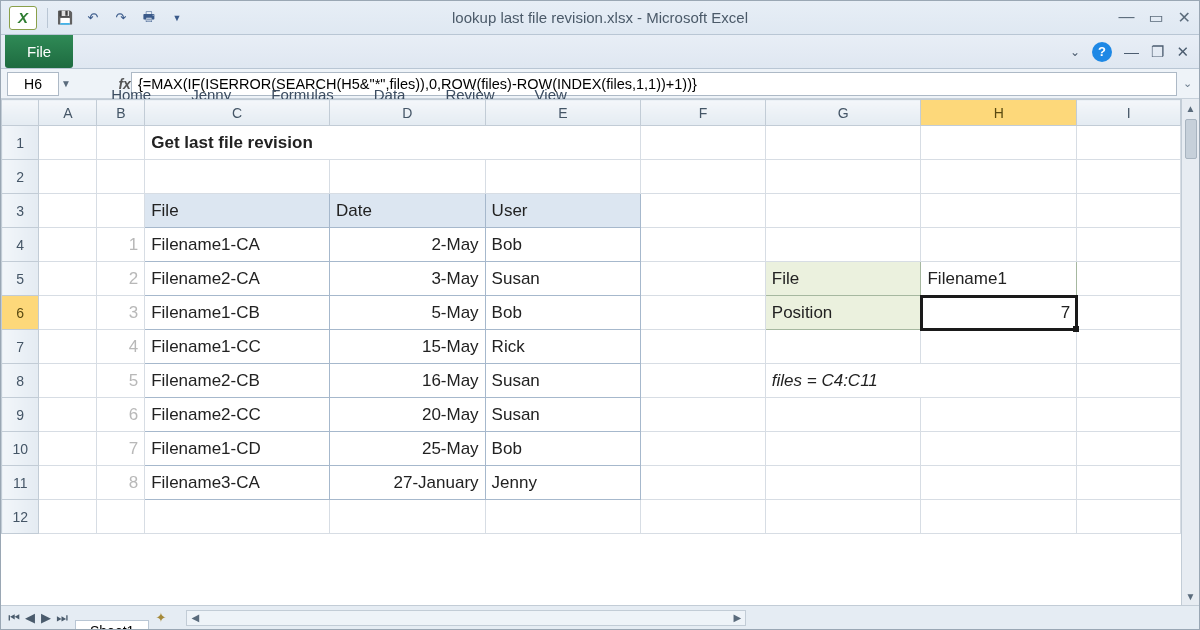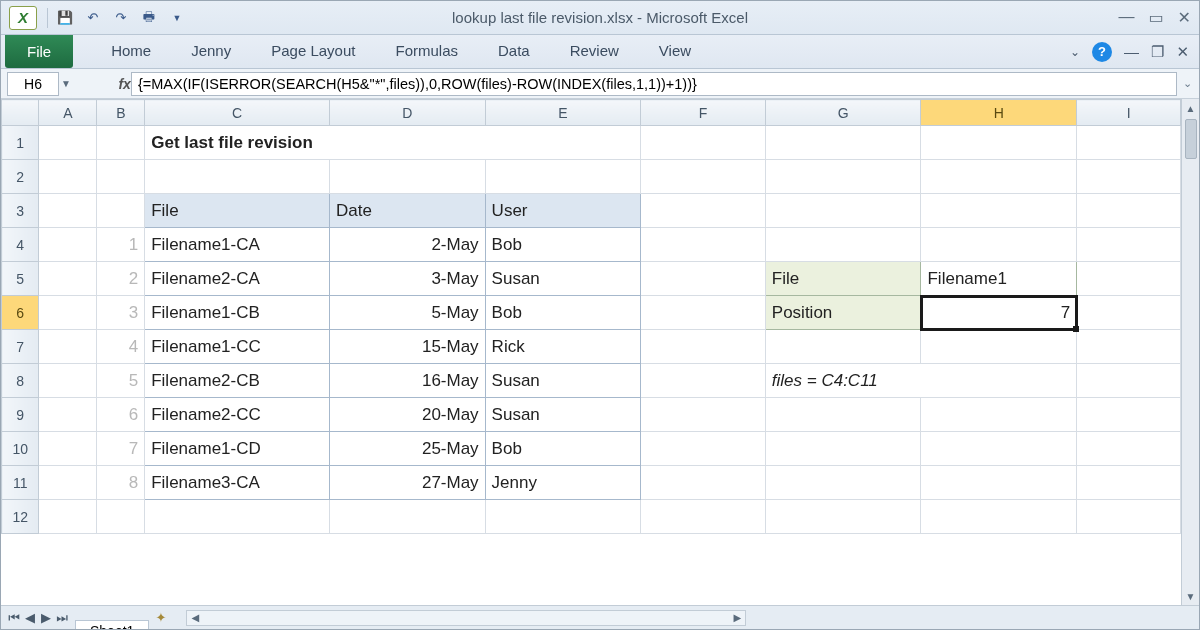--- a/index.html
+++ b/index.html
@@ -78,20 +78,21 @@
     padding: 6px 22px;
     font-size: 15px;
     border-radius: 0 0 3px 3px;
     margin-right: 18px;
     display:flex;align-items:center;
   }
   .rtab {
     padding: 7px 20px 0 20px;
     color: #3b4c60;
     font-size: 15px;
+    margin-top: 44px;
   }
   .ribbon-right {
     margin-left: auto;
     display: flex;
     align-items: center;
     gap: 12px;
     padding-right: 10px;
     color: #4c5d70;
     font-size: 15px;
   }
@@ -260,21 +261,20 @@
     <span>―</span>
     <span>▭</span>
     <span>✕</span>
   </div>
 </div>
 
 <div class="ribbon">
   <div class="file-tab">File</div>
   <div class="rtab">Home</div>
   <div class="rtab">Jenny</div>
-  <div class="rtab">Page Layout</div>
   <div class="rtab">Formulas</div>
   <div class="rtab">Data</div>
   <div class="rtab">Review</div>
   <div class="rtab">View</div>
   <div class="ribbon-right">
     <span style="font-size:12px;">⌄</span>
     <div class="help-badge">?</div>
     <span>―</span>
     <span>❐</span>
     <span>✕</span>
@@ -422,21 +422,21 @@
         <td class="cell"></td>
             <td class="cell"></td>
             <td class="cell"></td>
             <td class="cell"></td>
       </tr>
       <tr>
         <td class="rhdr">11</td>
         <td class="cell"></td>
         <td class="cell index">8</td>
         <td class="cell tb-cell">Filename3-CA</td>
-        <td class="cell tb-cell r">27-May</td>
+        <td class="cell tb-cell r">27-January</td>
         <td class="cell tb-cell">Jenny</td>
         <td class="cell"></td>
             <td class="cell"></td>
             <td class="cell"></td>
             <td class="cell"></td>
       </tr>
       <tr>
         <td class="rhdr">12</td>
         <td class="cell"></td>
             <td class="cell"></td>

